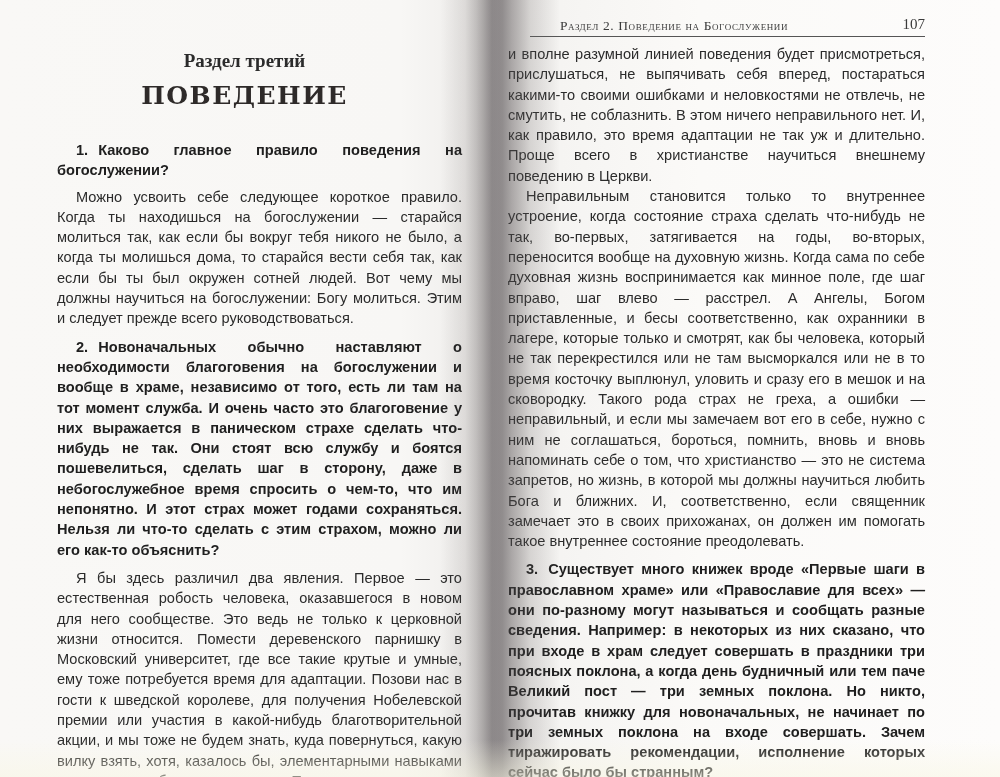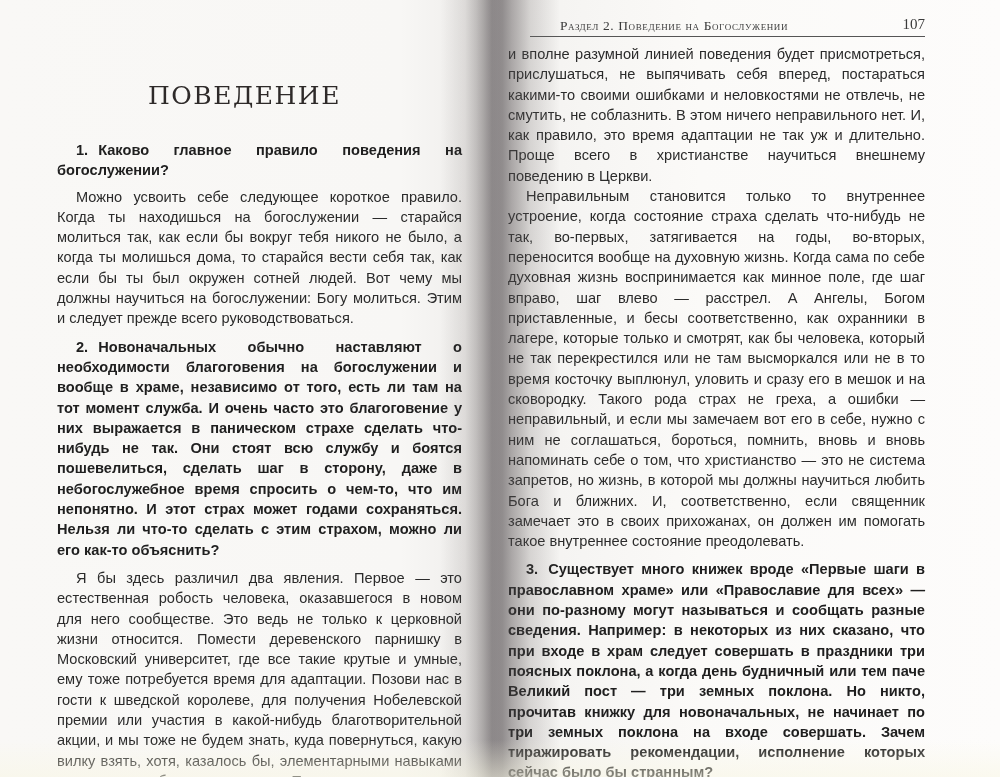--- a/index.html
+++ b/index.html
@@ -38,21 +38,21 @@
       text-align: center;
       margin: 0;
       position: absolute;
       top: 50px;
       left: 0;
       width: 375px;
       color: #2b2b2b;
     }
     .chapter-title {
       font-family: "DejaVu Serif", serif;
-      font-weight: normal;
+      font-weight: bold;
       font-size: 25px;
       letter-spacing: 1.5px;
       line-height: 32px;
       text-align: center;
       position: absolute;
       top: 80px;
       left: 0;
       width: 375px;
       margin: 0;
       color: #2e2a29;
@@ -135,20 +135,21 @@
       background: linear-gradient(to bottom, rgba(250,248,235,0) 0%, rgba(248,246,226,0.5) 100%);
       pointer-events: none;
     }
   </style>
 </head>
 <body>
 
 <div class="spread">
 
   <div class="page page-left">
+    <h2 class="section-label">Раздел третий</h2>
     <h1 class="chapter-title">
       <span>ПОВЕДЕНИЕ</span>
     </h1>
 
     <div class="text-block" style="top:140px;">
       <p class="question" style="margin-bottom:6px;">
         <span class="qnum">1.</span><span>Каково главное правило поведения на богослужении?</span>
       </p>
       <p style="margin-bottom:8px;">Можно усвоить себе следующее короткое правило. Когда ты находишься на богослужении — старайся молиться так, как если бы вокруг тебя никого не было, а когда ты молишься дома, то старайся вести себя так, как если бы ты был окружен сотней людей. Вот чему мы должны научиться на богослужении: Богу молиться. Этим и следует прежде всего руководствоваться.</p>
       <p class="question" style="margin-bottom:8px;">

